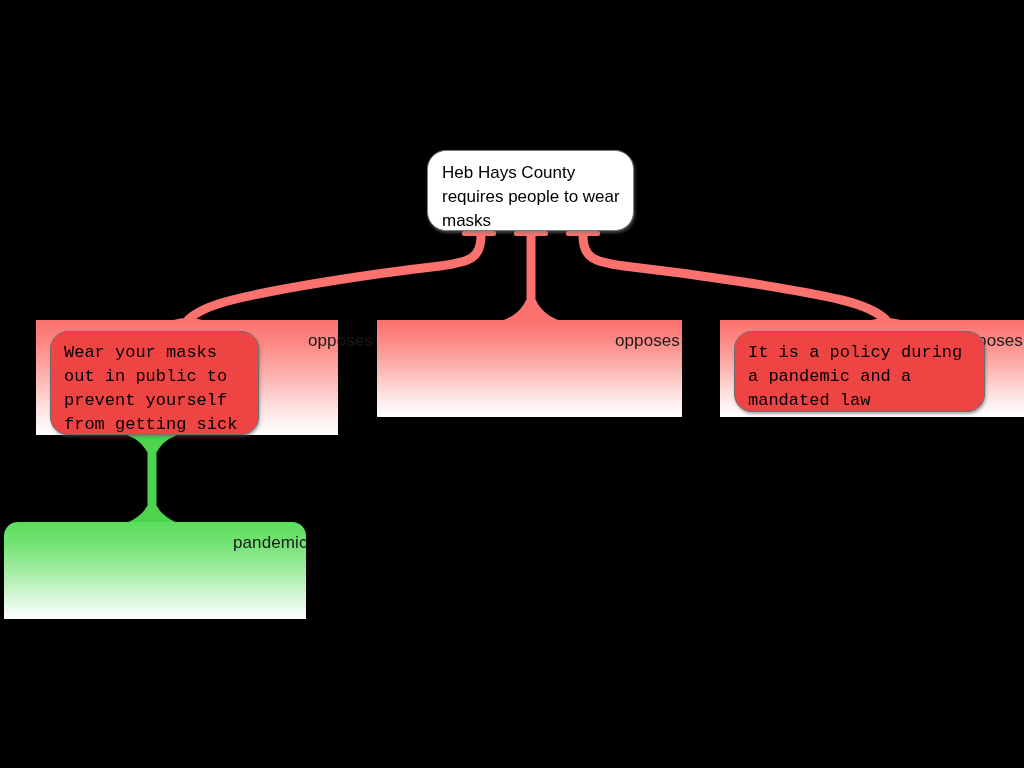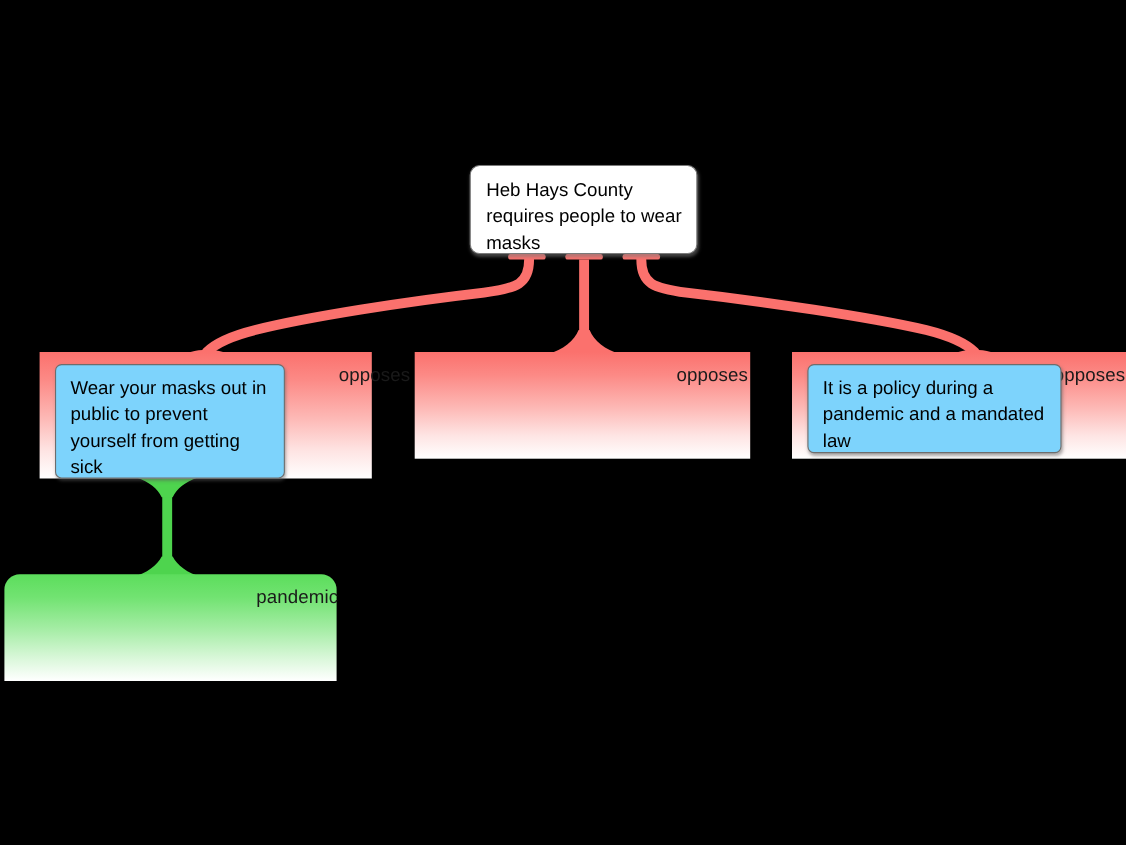--- a/index.html
+++ b/index.html
@@ -32,21 +32,21 @@
     height: 768px;
     pointer-events: none;
     z-index: 1;
   }
 
   
   .root-card {
     position: absolute;
     background: #ffffff;
     border: 1px solid #7a7a7a;
-    border-radius: 9px;
+    border-radius: 19px;
     box-sizing: border-box;
     box-shadow: 1px 2px 3px rgba(120,120,120,0.55);
     z-index: 3;
   }
   .root-card .card-text {
     position: absolute;
     left: 14px;
     top: 10px;
     right: 10px;
     font-size: 17px;
@@ -75,25 +75,26 @@
     position: absolute;
     top: 11px;
     font-size: 17px;
     color: #1a1a1a;
     letter-spacing: 0.1px;
   }
 
   
   .claim-card {
     position: absolute;
-    background: #7dd3fc;
+    background: #ef4444;
     border: 1px solid #6d6d6d;
-    border-radius: 6px;
+    border-radius: 18px;
     box-sizing: border-box;
     box-shadow: 1px 2px 3px rgba(90,90,90,0.5);
+    font-family: Liberation Mono, monospace;
   }
   .claim-card .card-text {
     position: absolute;
     left: 13px;
     top: 9px;
     right: 8px;
     font-size: 17px;
     line-height: 24px;
     color: #000000;
     white-space: pre-line;
@@ -141,21 +142,21 @@
     <div class="card-text">Wear your masks out in public to prevent yourself from getting sick</div>
   </div>
 
   <div class="panel opposes" style="left:377px; top:320px; width:305px; height:97px;">
     <span class="relation" style="left:238px;">opposes</span>
   </div>
 
   <div class="panel opposes" style="left:720px; top:320px; width:305px; height:97px;">
     <span class="relation" style="left:238px;">opposes</span>
   </div>
-  <div class="claim-card" style="left:734px; top:331px; width:231px; height:81px; z-index:3;">
+  <div class="claim-card" style="left:734px; top:331px; width:251px; height:81px; z-index:3;">
     <div class="card-text">It is a policy during a pandemic and a mandated law</div>
   </div>
 
   <div class="panel supports" style="left:4px; top:522px; width:302px; height:97px; border-radius:14px 14px 0 0;">
     <span class="relation" style="left:229px;">pandemic</span>
   </div>
 
 </div>
 
 </body></html>

